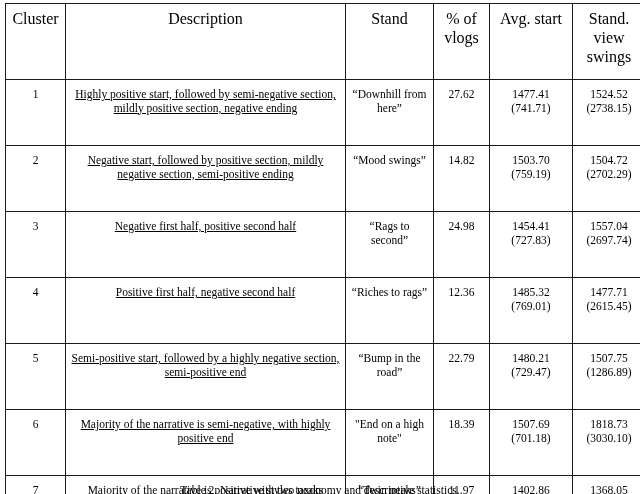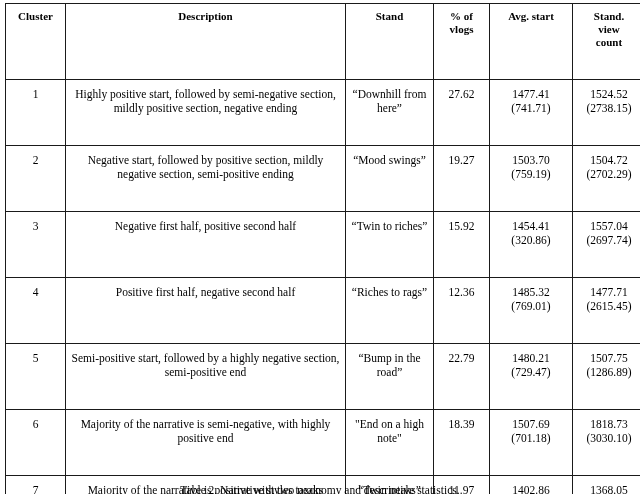--- a/index.html
+++ b/index.html
@@ -35,42 +35,43 @@
   table.taxonomy th {
     border: 1.6px solid #1a1a1a;
     padding: 3px 4px;
     vertical-align: top;
     text-align: center;
     font-size: 11.5px;
     line-height: 1.18;
     font-weight: normal;
   }
   table.taxonomy thead th {
-    font-weight: bold;
-    font-size: 11px;
+    font-weight: normal;
+    font-size: 16px;
     height: 66px;
     vertical-align: top;
     padding-top: 6px;
   }
   table.taxonomy tbody td {
     height: 54px;
     vertical-align: top;
     padding-top: 8px;
   }
   
   col.c-cluster { width: 60px; }
   col.c-desc    { width: 280px; }
   col.c-label   { width: 88px; }
   col.c-pct     { width: 56px; }
   col.c-len     { width: 83px; }
   col.c-views   { width: 73px; }
 
   td.cell-desc {
     padding-left: 7px;
     padding-right: 7px;
+    text-decoration: underline;
   }
   .num-main { display: block; }
   .num-sub  { display: block; }
 
   .caption {
     position: absolute;
     left: 0;
     top: 484px;
     width: 640px;
     text-align: center;
@@ -104,21 +105,21 @@
           <span>% of</span>
           <br>
           <span>vlogs</span>
         </th>
         <th>Avg. start</th>
         <th>
           <span>Stand.</span>
           <br>
           <span>view</span>
           <br>
-          <span>count</span>
+          <span>swings</span>
         </th>
       </tr>
     </thead>
     <tbody>
 
       <tr>
         <td>1</td>
         <td class="cell-desc">Highly positive start, followed by semi-negative section, mildly positive section, negative ending</td>
         <td>“Downhill from here”</td>
         <td>27.62</td>
@@ -129,39 +130,39 @@
         <td>
           <span class="num-main">1524.52</span>
           <span class="num-sub">(2738.15)</span>
         </td>
       </tr>
 
       <tr>
         <td>2</td>
         <td class="cell-desc">Negative start, followed by positive section, mildly negative section, semi-positive ending</td>
         <td>“Mood swings”</td>
-        <td>19.27</td>
+        <td>14.82</td>
         <td>
           <span class="num-main">1503.70</span>
           <span class="num-sub">(759.19)</span>
         </td>
         <td>
           <span class="num-main">1504.72</span>
           <span class="num-sub">(2702.29)</span>
         </td>
       </tr>
 
       <tr>
         <td>3</td>
         <td class="cell-desc">Negative first half, positive second half</td>
-        <td>“Twin to riches”</td>
-        <td>15.92</td>
+        <td>“Rags to second”</td>
+        <td>24.98</td>
         <td>
           <span class="num-main">1454.41</span>
-          <span class="num-sub">(320.86)</span>
+          <span class="num-sub">(727.83)</span>
         </td>
         <td>
           <span class="num-main">1557.04</span>
           <span class="num-sub">(2697.74)</span>
         </td>
       </tr>
 
       <tr>
         <td>4</td>
         <td class="cell-desc">Positive first half, negative second half</td>

